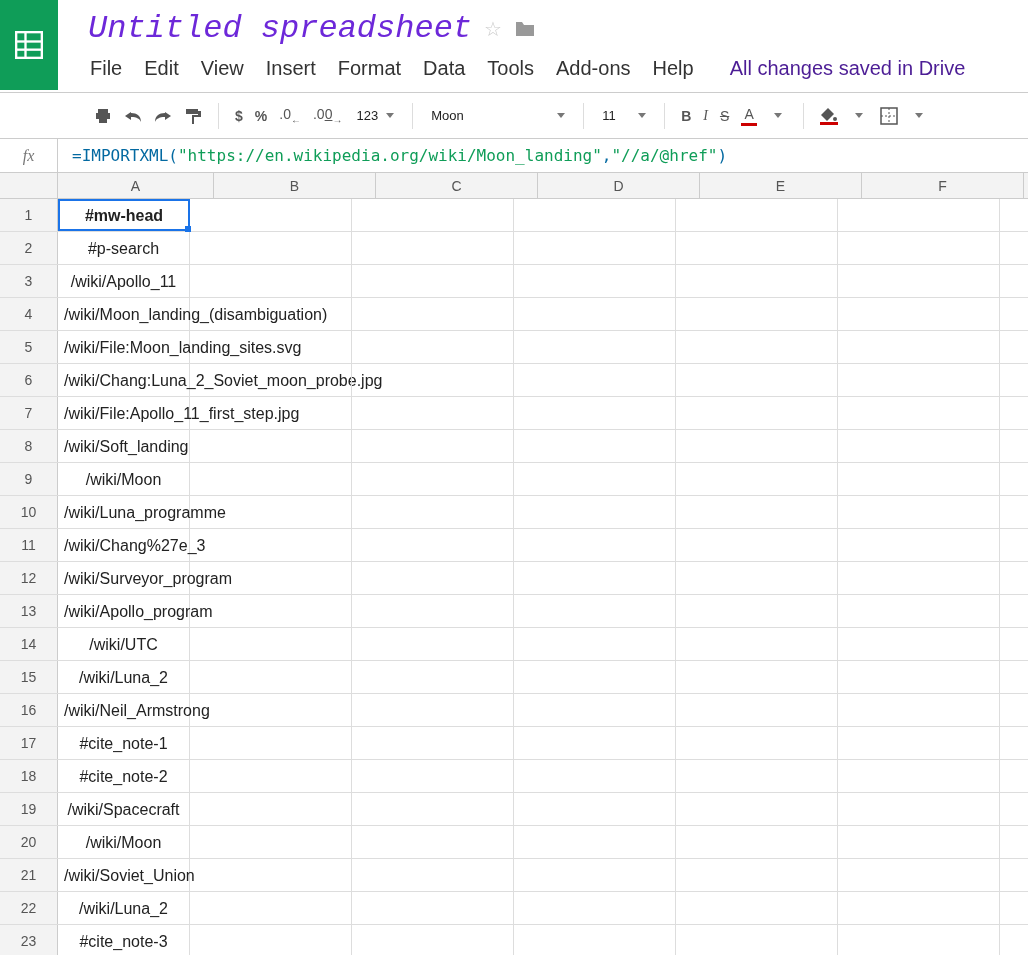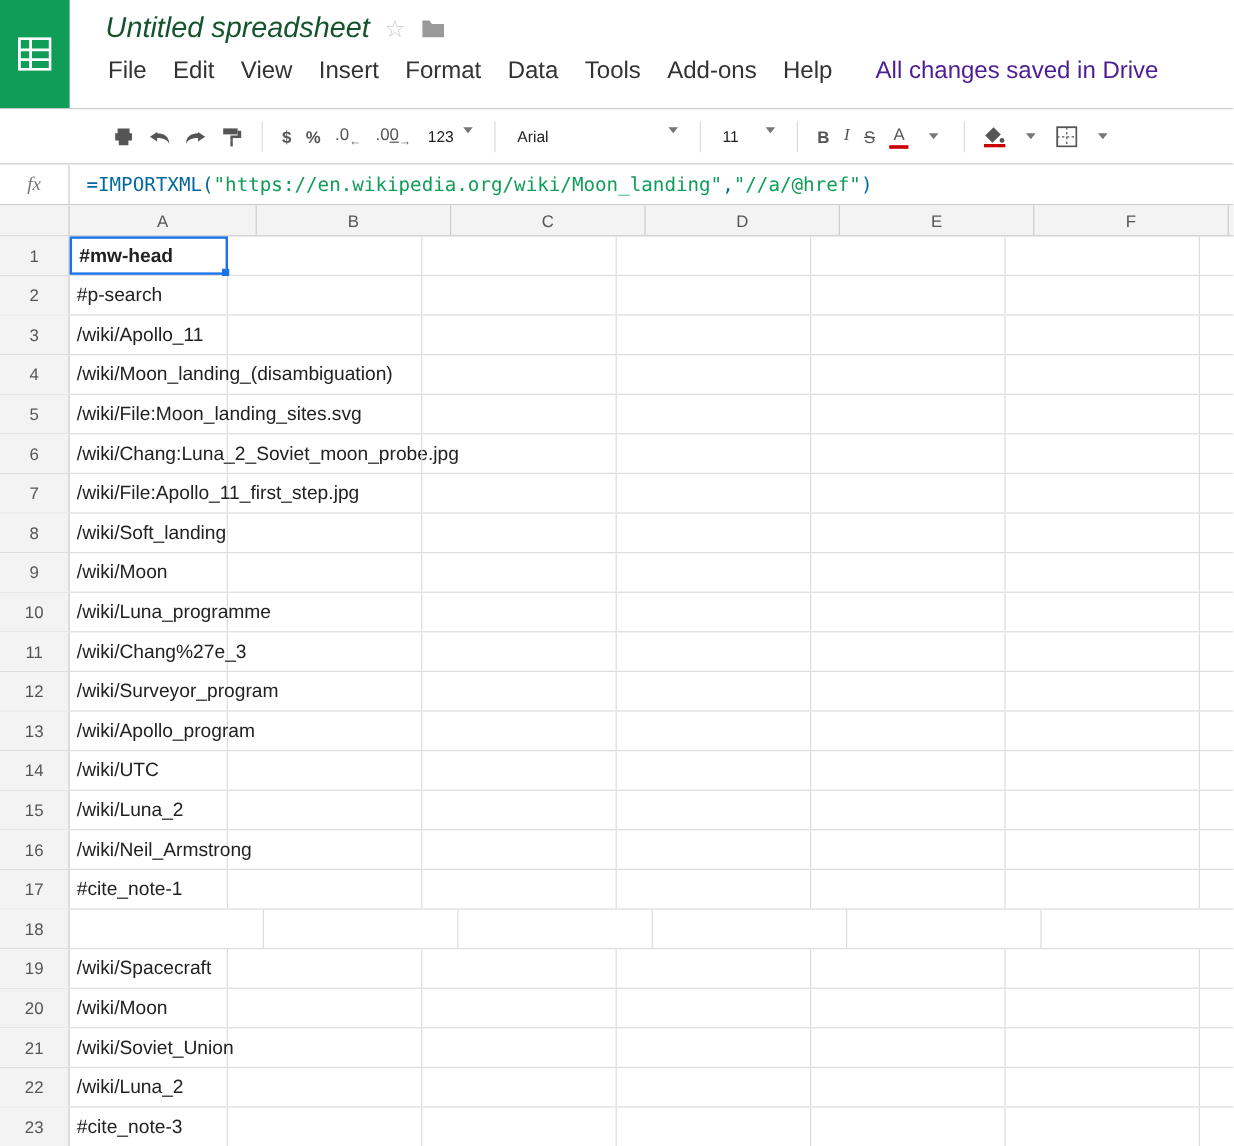--- a/index.html
+++ b/index.html
@@ -2,45 +2,45 @@
 <html><head>
 <meta charset="utf-8">
 <style>
   * { box-sizing: border-box; margin: 0; padding: 0; }
   body { font-family: Arial, sans-serif; font-size: 13px; color: #222; background: #fff; width: 1028px; }
   .header { display: flex; align-items: flex-start; border-bottom: 1px solid #ccc; }
   .logo-box { width: 58px; height: 90px; background: #0f9d58; display: flex; align-items: center; justify-content: center; }
   .logo-grid { width: 28px; height: 28px; }
   .title-area { flex: 1; padding: 10px 0 0 30px; }
   .title-row { display: flex; align-items: center; gap: 12px; }
-  .doc-title { font-size: 24px; color: #14532d; font-style: italic; font-family: Liberation Sans, sans-serif; }
+  .doc-title { font-size: 32px; color: #6d28d9; font-style: italic; font-family: Liberation Mono, monospace; }
   .star-icon { color: #ccc; font-size: 20px; }
   .folder-icon { color: #999; font-size: 20px; }
   .menubar { display: flex; align-items: center; gap: 22px; padding: 10px 0 12px 2px; font-size: 20px; color: #333; }
   .menubar .saved { color: #4c1d95; margin-left: 14px; }
   .toolbar { display: flex; align-items: center; height: 46px; padding: 0 16px 0 88px; border-bottom: 1px solid #ccc; gap: 0; }
   .tb-btn { display: flex; align-items: center; justify-content: center; min-width: 30px; height: 30px; cursor: pointer; color: #555; }
   .tb-sep { width: 1px; height: 26px; background: #ddd; margin: 0 10px; }
   .tb-text { font-size: 14px; color: #555; padding: 0 6px; }
-  .tb-dropdown { display: flex; gap: 8px; padding: 0 8px; cursor: pointer; }
+  .tb-dropdown { display: flex; align-items: center; gap: 8px; padding: 0 8px; cursor: pointer; }
   .caret { width: 0; height: 0; border-left: 4px solid transparent; border-right: 4px solid transparent; border-top: 5px solid #777; }
   .formula-row { display: flex; align-items: center; height: 34px; border-bottom: 1px solid #ccc; }
   .fx-cell { width: 58px; text-align: left; font-style: italic; font-family: serif; color: #777; font-size: 16px; border-right: 1px solid #ccc; height: 100%; display: flex; align-items: center; justify-content: center; }
   .formula-input { flex: 1; padding: 0 14px; font-family: "Menlo", "Consolas", monospace; font-size: 16px; display: flex; align-items: center; }
   .formula-input .fn { color: #0369a1; }
   .formula-input .str { color: #0f9d58; }
   .col-headers { display: flex; height: 26px; border-bottom: 1px solid #ccc; background: #f3f3f3; }
   .corner { width: 58px; border-right: 1px solid #ccc; background: #f3f3f3; }
   .col-head { border-right: 1px solid #ccc; text-align: center; line-height: 26px; color: #555; font-size: 14px; }
   .col-A { width: 156px; }
   .col-other { width: 162px; }
   .row { display: flex; height: 33px; border-bottom: 1px solid #ddd; }
   .row-head { width: 58px; border-right: 1px solid #ccc; background: #f3f3f3; text-align: center; line-height: 33px; color: #555; font-size: 14px; }
   .cell { border-right: 1px solid #ddd; padding: 0 6px; line-height: 33px; overflow: visible; white-space: nowrap; font-size: 16px; position: relative; }
-  .cell.col-A { width: 132px; }
+  .cell.col-A { width: 132px; text-align: center; }
   .cell.col-other { width: 162px; }
   .row.active .cell.col-A { border: 2px solid #1a73e8; line-height: 29px; }
   .row.active .cell.col-A::after { content:""; position:absolute; right:-3px; bottom:-3px; width:6px; height:6px; background:#1a73e8; }
   .row.active .cell.col-A .cell-text { font-weight: bold; }
   .underline-red { border-bottom: 3px solid #c00; padding-bottom:1px; display:inline-block; width:16px; text-align:center; }
   svg { display: block; }
 </style>
 </head>
 <body>
 
@@ -105,21 +105,21 @@
   <span class="tb-text" style="font-weight:bold">$</span>
   <span class="tb-text" style="font-weight:bold">%</span>
   <span class="tb-text">.0<span style="font-size:10px;vertical-align:sub">←</span></span>
   <span class="tb-text">.0<u>0</u><span style="font-size:10px;vertical-align:sub">→</span></span>
   <div class="tb-dropdown">
     <span>123</span>
       <span class="caret"></span>
   </div>
   <div class="tb-sep"></div>
   <div class="tb-dropdown" style="width:150px;justify-content:space-between">
-    <span>Arial</span>
+    <span>Moon</span>
       <span class="caret"></span>
   </div>
   <div class="tb-sep"></div>
   <div class="tb-dropdown" style="width:60px;justify-content:space-between">
     <span>11</span>
       <span class="caret"></span>
   </div>
   <div class="tb-sep"></div>
   <span class="tb-text" style="font-weight:bold">B</span>
   <span class="tb-text" style="font-style:italic;font-family:serif">I</span>
@@ -321,20 +321,21 @@
       <div class="row-head">17</div>
       <div class="cell col-A"><span class="cell-text">#cite_note-1</span></div>
       <div class="cell col-other"></div>
       <div class="cell col-other"></div>
       <div class="cell col-other"></div>
       <div class="cell col-other"></div>
       <div class="cell col-other"></div>
     </div>
     <div class="row">
       <div class="row-head">18</div>
+      <div class="cell col-A"><span class="cell-text">#cite_note-2</span></div>
       <div class="cell col-other"></div>
       <div class="cell col-other"></div>
       <div class="cell col-other"></div>
       <div class="cell col-other"></div>
       <div class="cell col-other"></div>
     </div>
     <div class="row">
       <div class="row-head">19</div>
       <div class="cell col-A"><span class="cell-text">/wiki/Spacecraft</span></div>
       <div class="cell col-other"></div>

